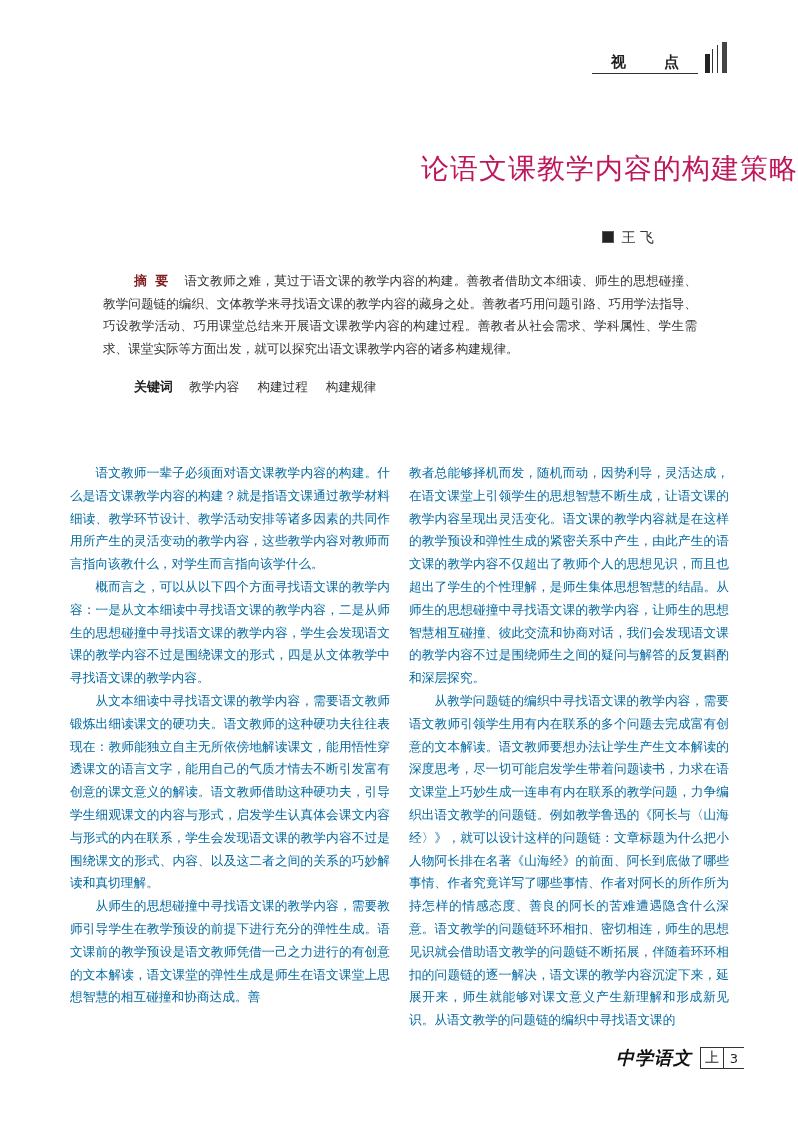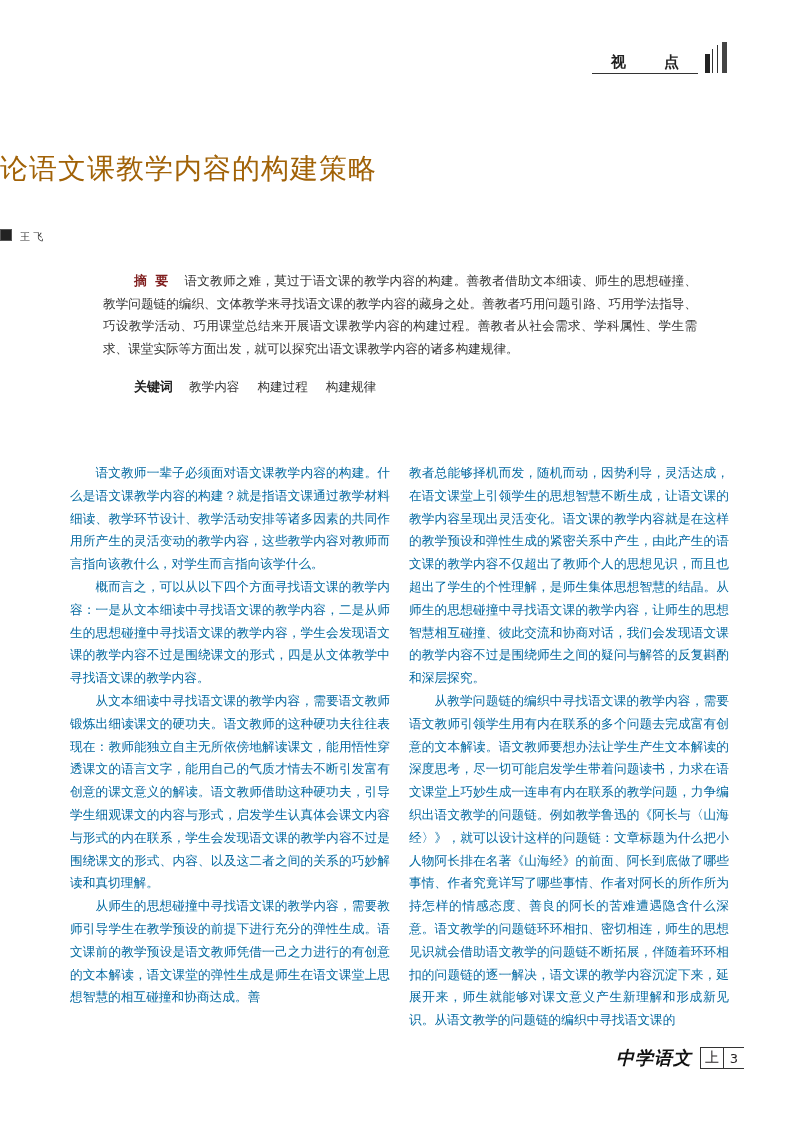--- a/index.html
+++ b/index.html
@@ -8,24 +8,24 @@
   .header { position: absolute; top: 40px; left: 592px; width: 140px; height: 40px; }
   .header-label { position: absolute; left: 0; top: 13px; width: 106px; height: 20px;
                   border-bottom: 1.5px solid #333; font-size: 15px; font-weight: bold;
                   letter-spacing: 0; display: flex; justify-content: space-around; color: #222; }
   .bar { position: absolute; background: #222; }
   .bar1 { left: 113px; top: 14px; width: 5px; height: 19px; }
   .bar2 { left: 120px; top: 9px; width: 1px; height: 24px; background:#333; }
   .bar3 { left: 125px; top: 5px; width: 1px; height: 28px; background:#333; }
   .bar4 { left: 130px; top: 2px; width: 5px; height: 31px; background:#444; }
 
-  .title { position: absolute; top: 150px; left: 0; width: 798px; text-align: left;
-           font-size: 28px; letter-spacing: 1px; color: #a16207; }
-  .author { position: absolute; top: 229px; left: 0; width: 654px; text-align: left;
-            font-size: 10px; color: #333; }
+  .title { position: absolute; top: 150px; left: 0; width: 798px; text-align: right;
+           font-size: 28px; letter-spacing: 1px; color: #be185d; }
+  .author { position: absolute; top: 229px; left: 0; width: 654px; text-align: right;
+            font-size: 14px; color: #333; }
   .author .sq { display: inline-block; width: 10px; height: 10px; background: #222;
                 border: 1px solid #555; vertical-align: -1px; margin-right: 8px; }
   .abstract { position: absolute; top: 270px; left: 103px; width: 594px;
               font-family: "DejaVu Serif", "Liberation Serif", serif; font-size: 12.6px;
               line-height: 22.5px; text-align: justify; color: #333; }
   .abstract .lbl { font-family: "DejaVu Sans", sans-serif; font-weight: bold; font-size: 13px;
                    margin-left: 31px; margin-right: 8px; letter-spacing: 8px; color:#7f1d1d; }
   .keywords { position: absolute; top: 378px; left: 134px; font-size: 12.6px; color: #333;
               font-family: "DejaVu Serif", "Liberation Serif", serif; }
   .keywords .lbl { font-family: Liberation Sans, sans-serif; font-weight: bold; font-size: 13px;

